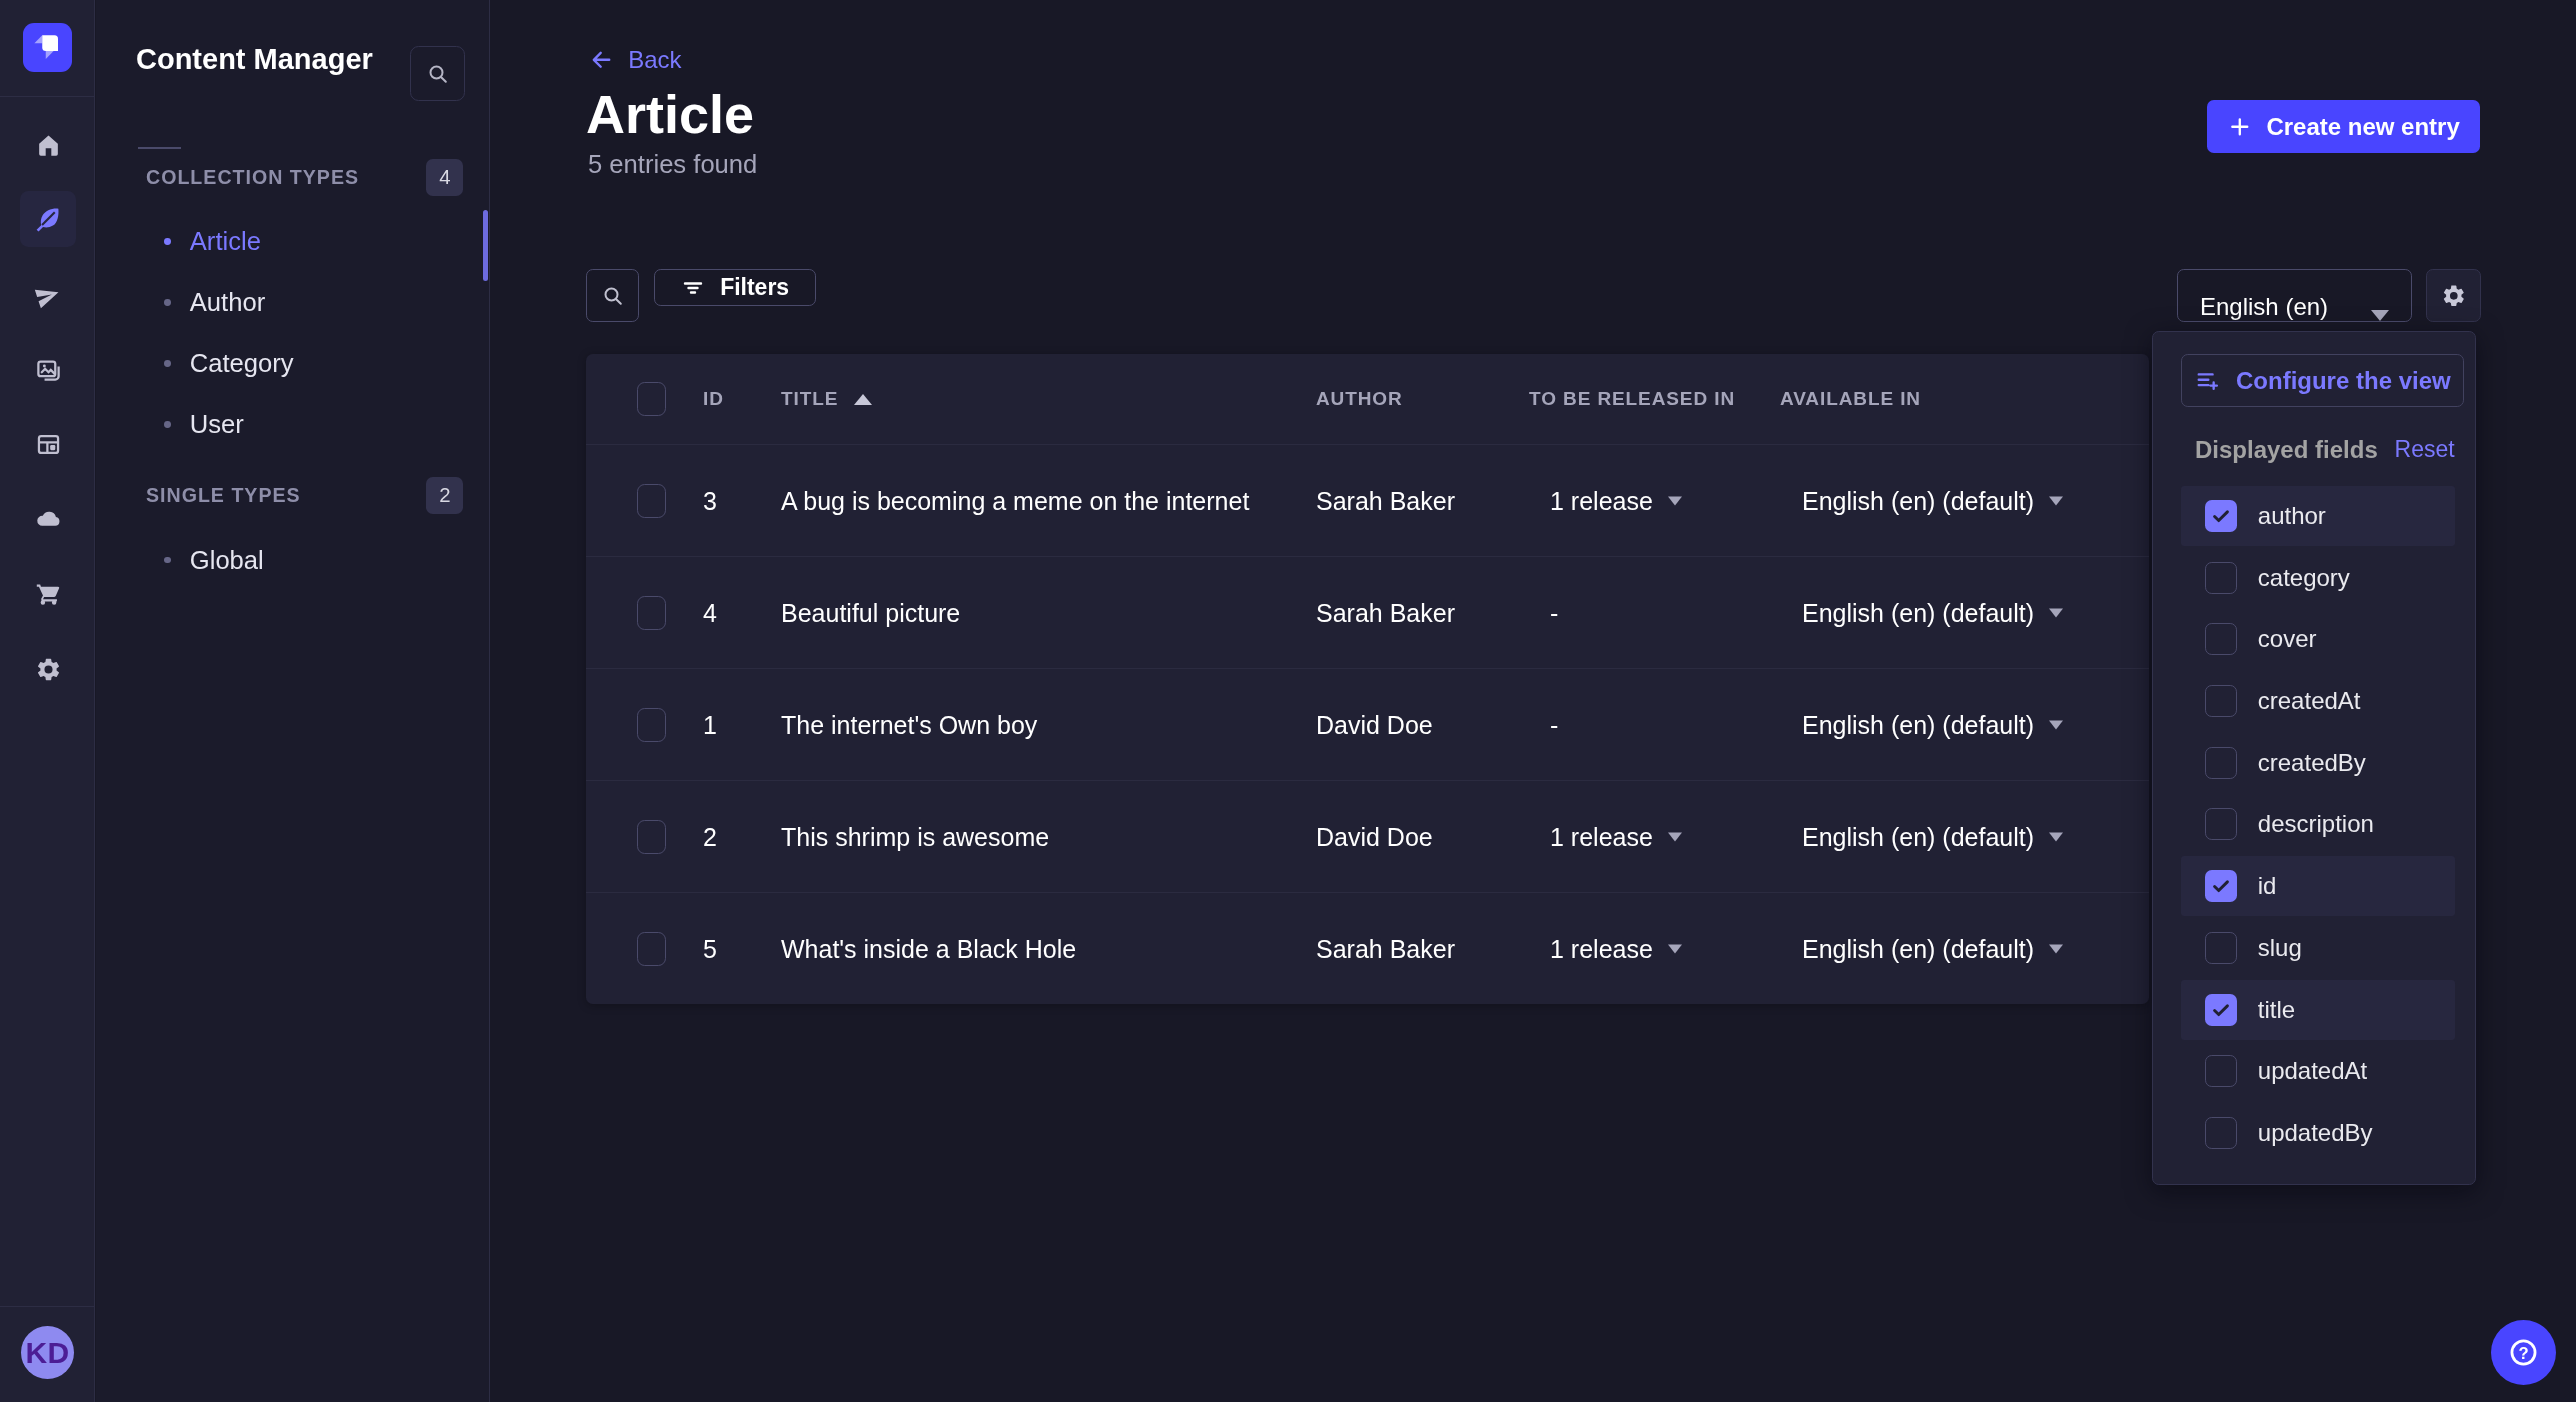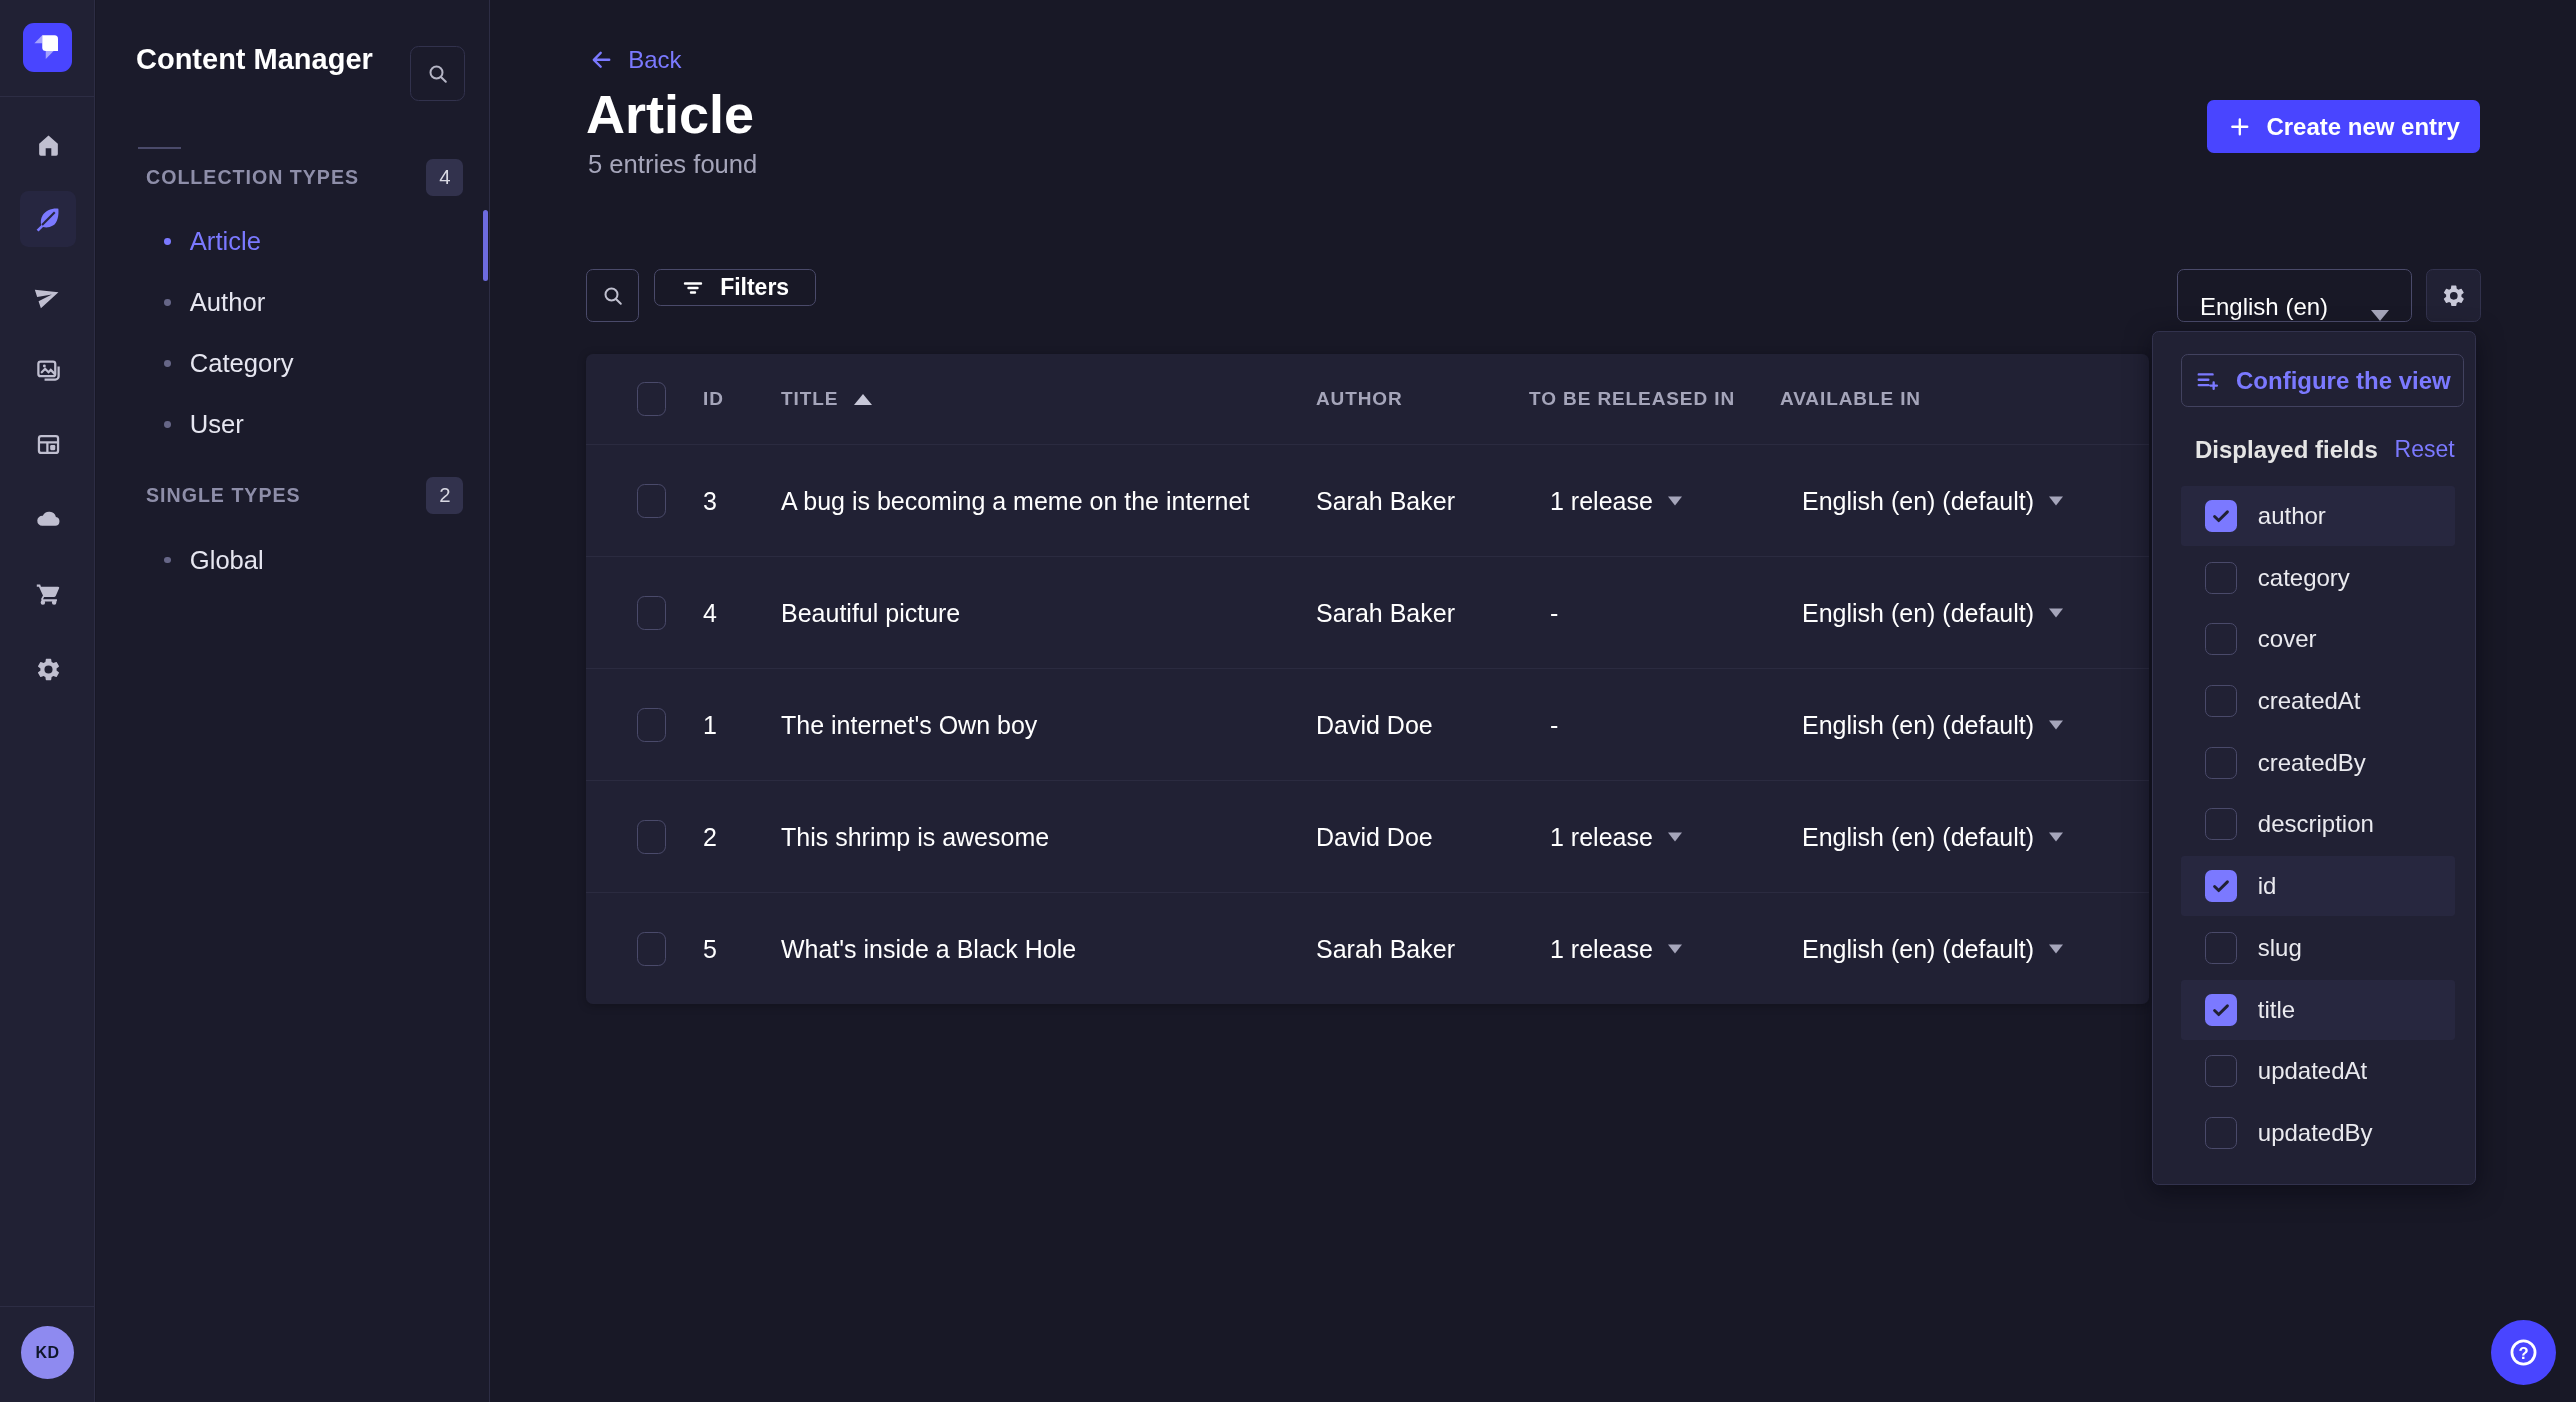--- a/index.html
+++ b/index.html
@@ -28,23 +28,23 @@
     position:absolute; left:24px; width:48px; height:48px;
     display:flex; align-items:center; justify-content:center;
     color:#c0bfd0; cursor:pointer; border-radius:8.5px;
   }
   .rail-btn.active {
     left:19.6px; top:191px; width:56px; height:56px;
     background:#262640; color:#7b79ff;
   }
   .avatar {
     position:absolute; left:21px; top:1326px; width:53px; height:53px;
-    border-radius:50%; background:#8e8af0; color:#0f172a;
+    border-radius:50%; background:#8e8af0; color:#4c1d95;
     display:flex; align-items:center; justify-content:center;
-    font-size:16px; font-weight:bold; letter-spacing:0.4px; cursor:pointer;
+    font-size:30px; font-weight:bold; letter-spacing:0.4px; cursor:pointer;
   }
 
   
   .subnav {
     position:absolute; left:96px; top:0; width:394px; height:1402px;
     background:#1b1b2b; border-right:0.9px solid #2d2d44; z-index:9;
   }
   .subnav-title {
     position:absolute; left:40px; top:43px;
     font-size:29px; font-weight:bold; color:#ffffff;
@@ -175,21 +175,21 @@
   .configure-btn {
     margin:0 20.4px; height:53px; width:283px;
     background:transparent; border:0.9px solid #42425f; border-radius:6.8px;
     color:#7b79ff; font-family:inherit; font-size:24px; font-weight:600;
     display:flex; align-items:center; justify-content:center; gap:15.3px; cursor:pointer;
   }
   .popover-head {
     margin:24px 20.4px 18px 34px; height:37px;
     display:flex; align-items:center; justify-content:space-between;
   }
-  .popover-head .ttl { font-size:24px; font-weight:bold; color:#e5e5e5; }
+  .popover-head .ttl { font-size:24px; font-weight:bold; color:#a3a3a3; }
   .popover-head .reset { font-size:23px; color:#7b79ff; cursor:pointer; }
   .p-row {
     height:60px; margin:0 20.4px 1.7px; border-radius:3.4px;
     display:flex; align-items:center; gap:20.4px; padding-left:24px;
     font-size:24px; color:#eaeaef; cursor:pointer;
   }
   .p-row.checked { background:#27273f; }
   .p-cb {
     width:32px; height:32px; flex:none; border-radius:6.8px;
     border:1.7px solid #4a4a6a; background:transparent;

